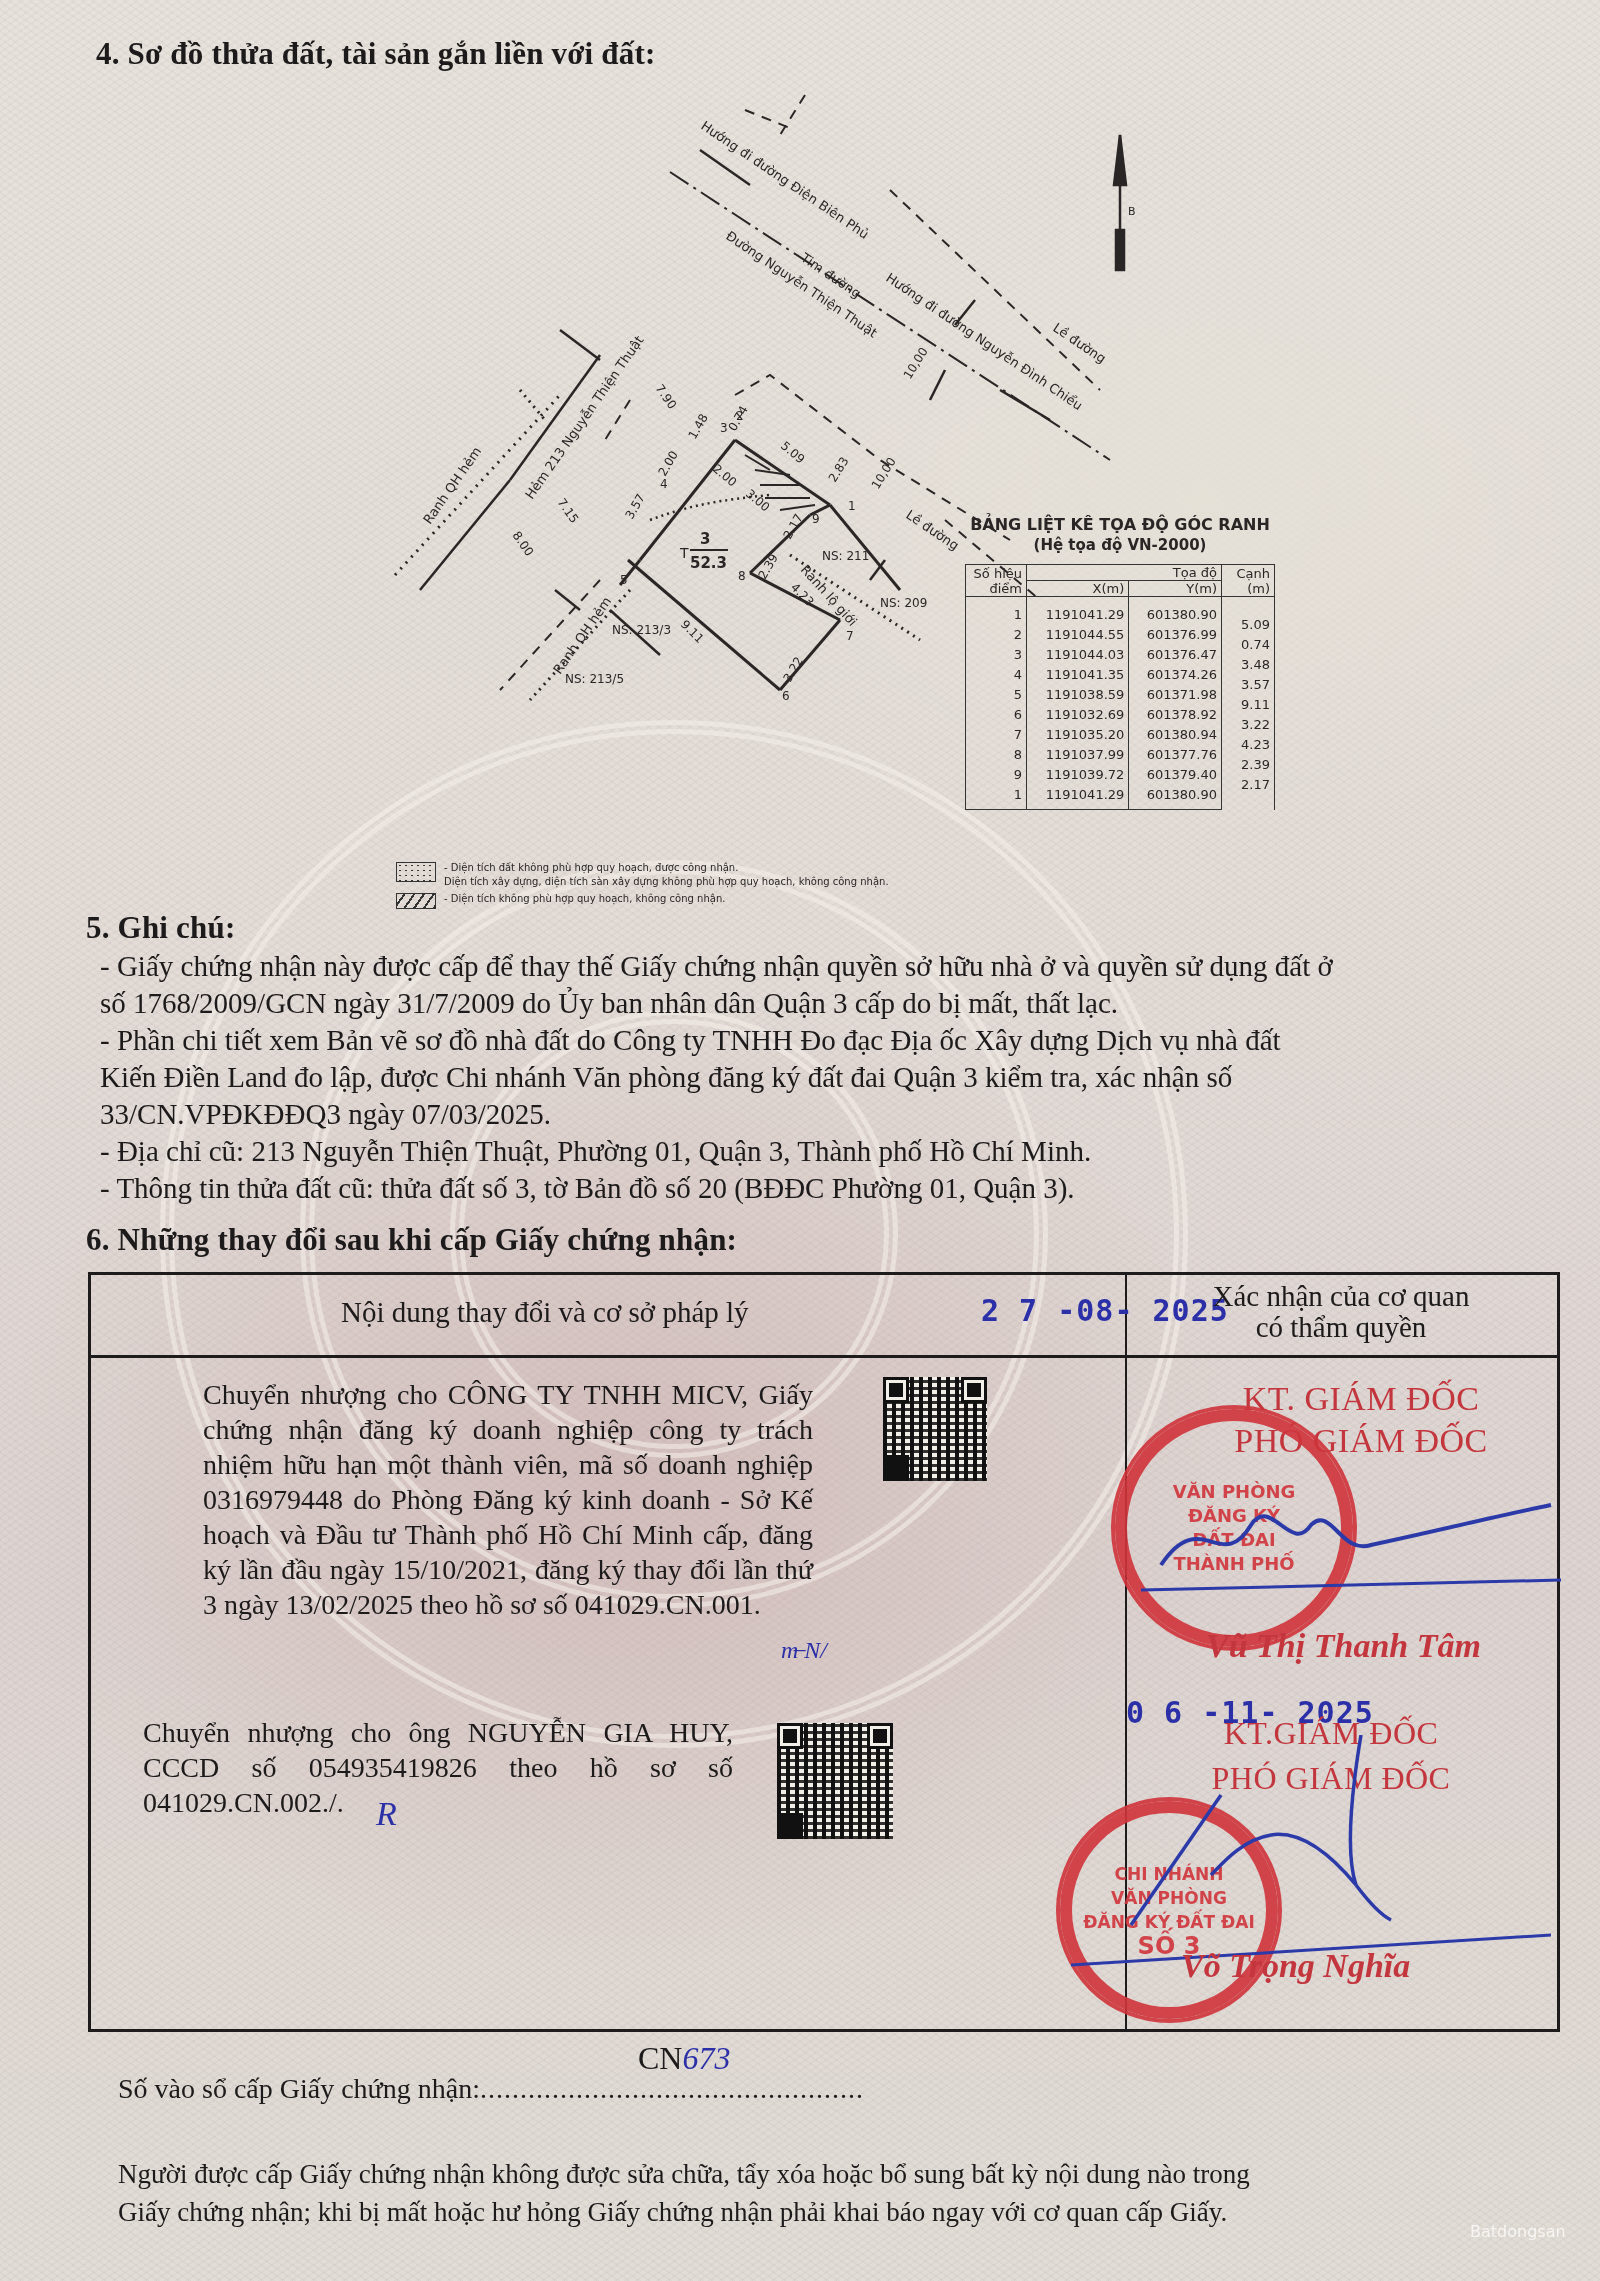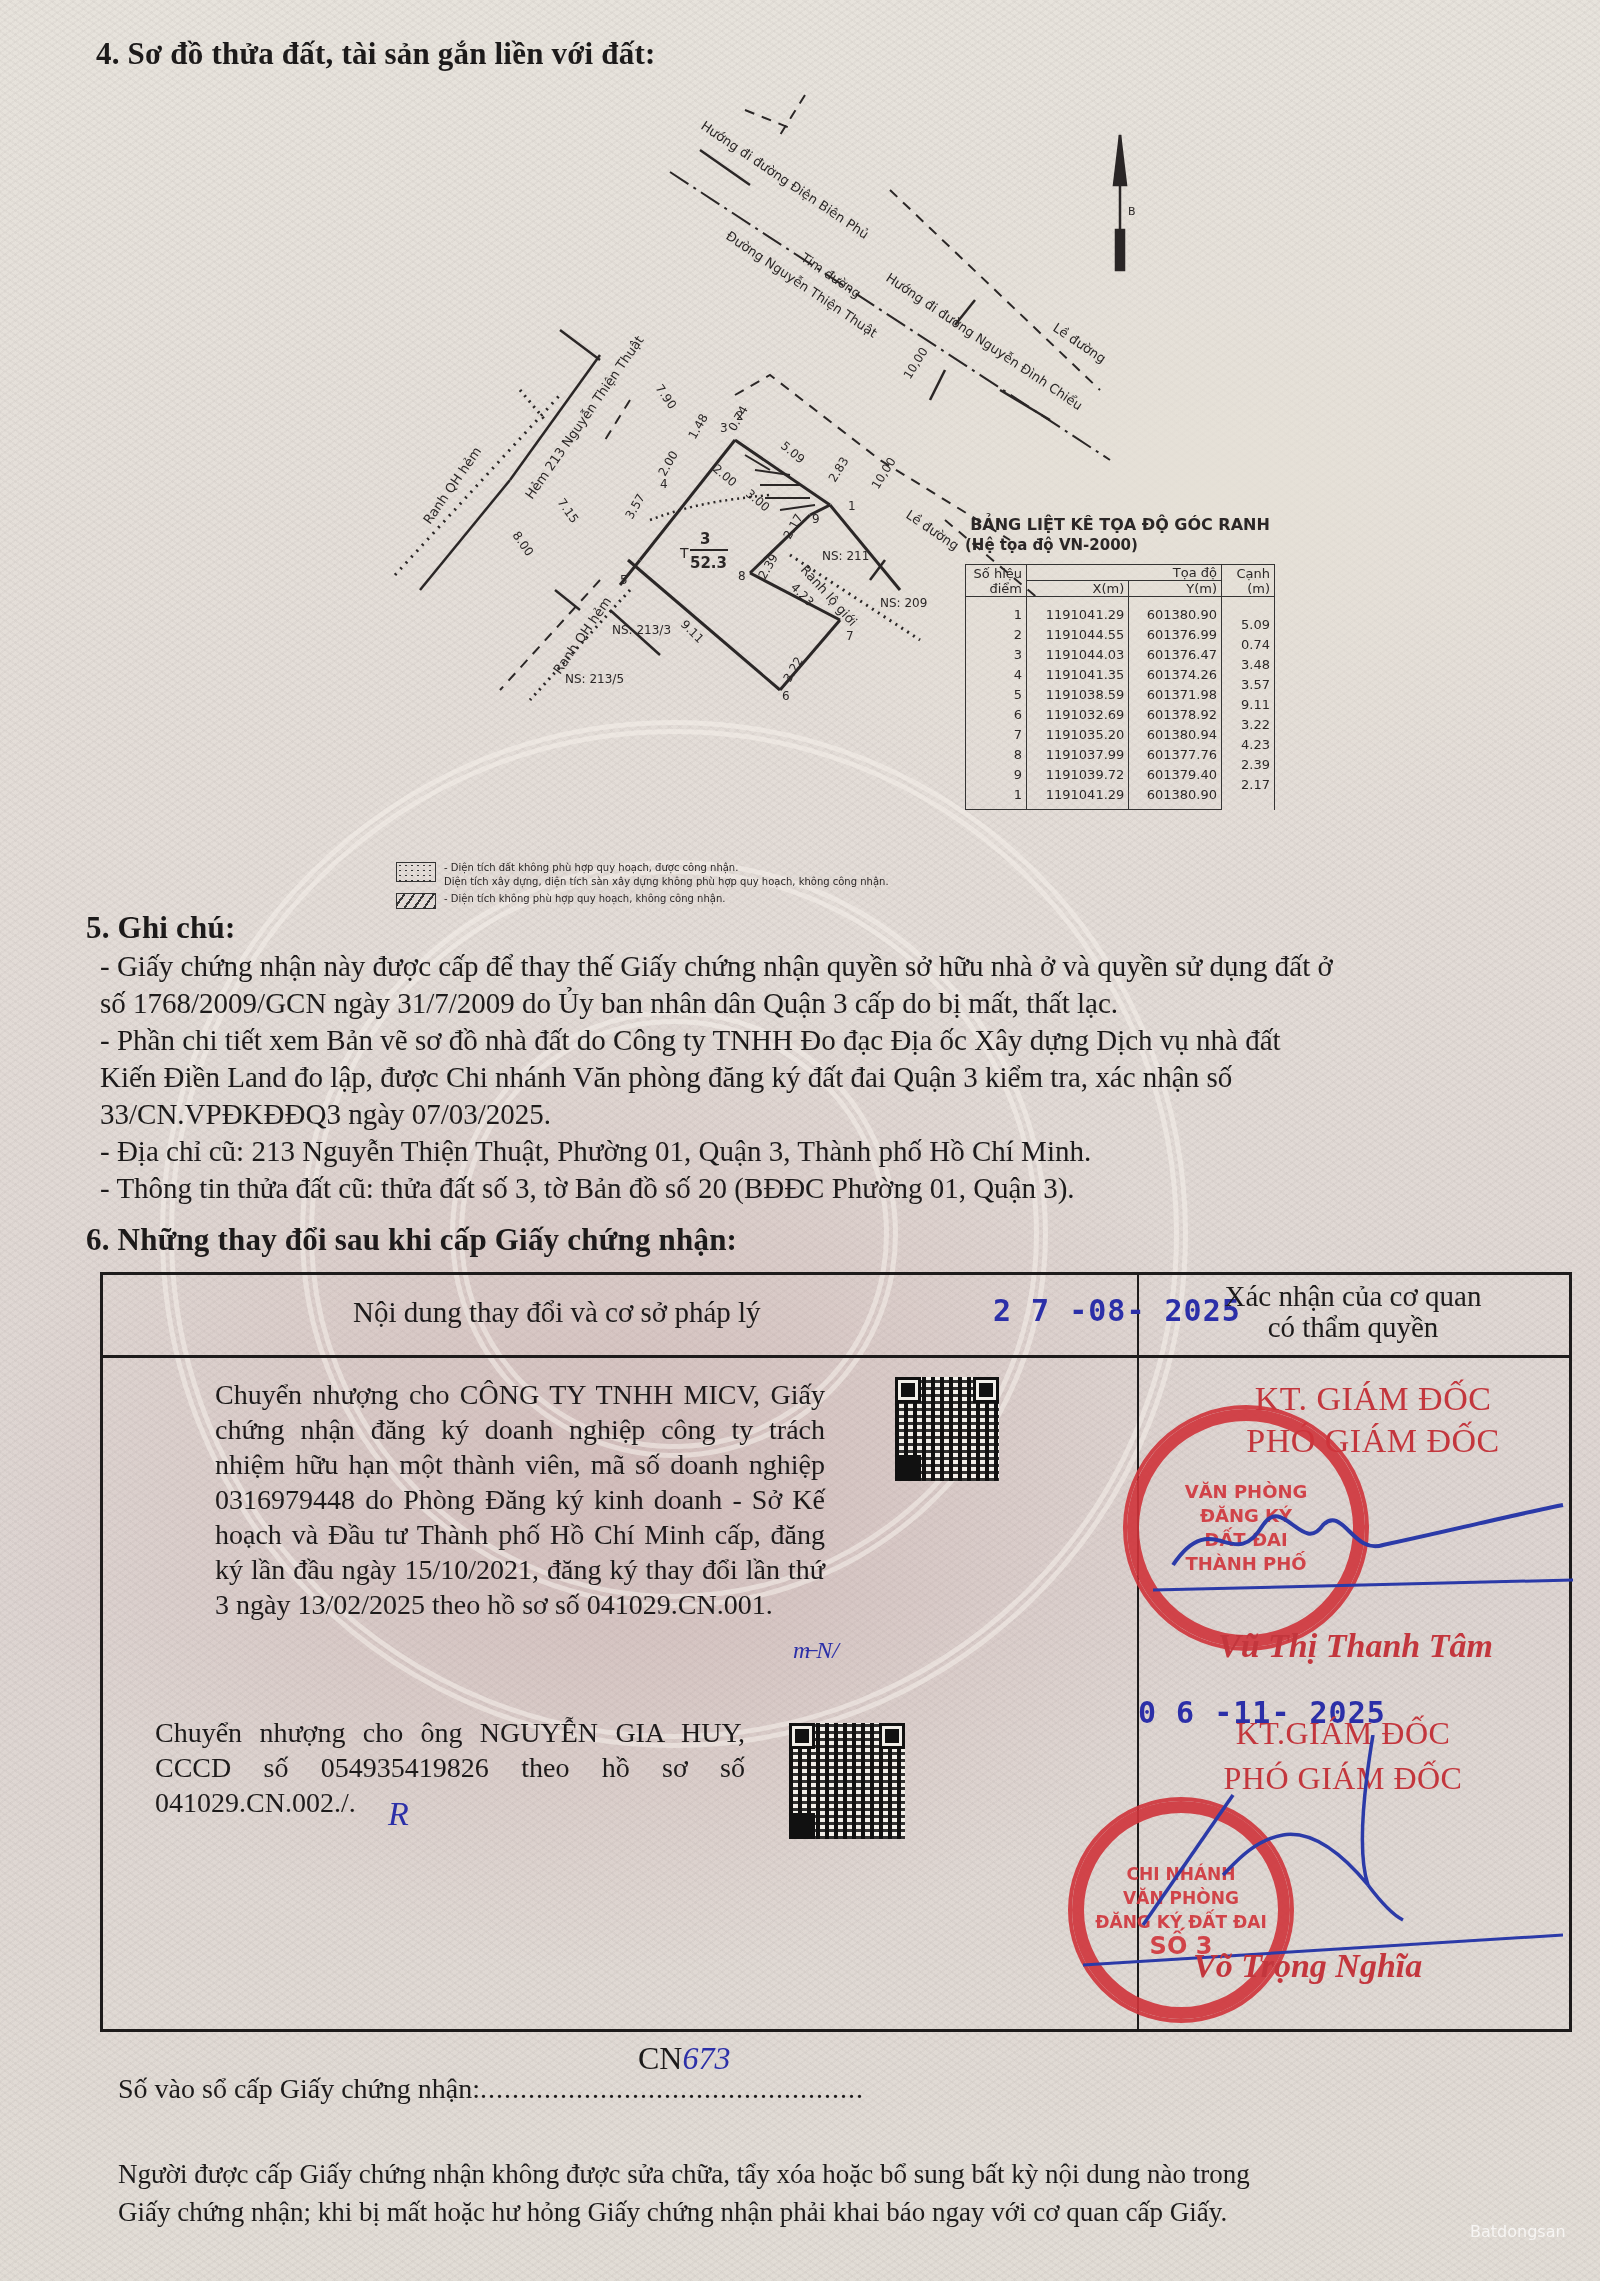--- a/index.html
+++ b/index.html
@@ -26,39 +26,39 @@
   h2.sec {
     position: absolute; margin: 0; font-weight: bold; font-size: 31px;
     font-family: "Liberation Serif", serif; letter-spacing: 0.2px;
   }
   .notes p {
     margin: 0; font-size: 29px; line-height: 37px; white-space: nowrap;
     font-family: "Liberation Serif", serif;
   }
   
   .coord-title { font-family: "DejaVu Sans", sans-serif; font-weight: bold; font-size: 16px; text-align: center; color: #2a2626; }
-  .coord-sub { font-family: "DejaVu Sans", sans-serif; font-weight: bold; font-size: 15px; text-align: left; color: #2a2626; }
+  .coord-sub { font-family: "DejaVu Sans", sans-serif; font-weight: bold; font-size: 15px; text-align: center; color: #2a2626; }
   table.coords {
     border-collapse: collapse; font-family: "DejaVu Sans", sans-serif;
     font-size: 13px; color: #2a2626;
   }
   table.coords th, table.coords td { border: 1.5px solid #333; padding: 0 4px; text-align: right; font-weight: normal; }
   table.coords tbody td { border-top: none; border-bottom: none; line-height: 20px; }
   table.coords tbody tr:first-child td { padding-top: 8px; }
   table.coords tbody tr:last-child td { border-bottom: 1.5px solid #333; padding-bottom: 4px; }
   .edge-col { position: relative; }
   
   .legend { font-family: "DejaVu Sans", sans-serif; font-size: 10px; color: #2a2626; }
   .legend .row { display: flex; align-items: flex-start; gap: 8px; }
   .swatch { width: 38px; height: 18px; border: 1.5px solid #333; flex: none; }
   .sw-dot { background-image: radial-gradient(#333 1px, transparent 1.3px); background-size: 6px 5px; }
   .sw-hatch { background: repeating-linear-gradient(-55deg, #333 0 2px, transparent 2px 8px); }
   
   .chg-table {
-    position: absolute; left: 100px; top: 1272px; width: 1472px; height: 760px;
+    position: absolute; left: 88px; top: 1272px; width: 1472px; height: 760px;
     border: 3px solid #1d1b1b; box-sizing: border-box;
   }
   .chg-table .hline { position: absolute; left: 0; right: 0; top: 80px; height: 0; border-top: 3px solid #1d1b1b; }
   .chg-table .vline { position: absolute; top: 0; bottom: 0; left: 1034px; width: 0; border-left: 2px solid #1d1b1b; }
   .hdr { position: absolute; font-size: 29px; text-align: center; line-height: 31px; font-family: "Liberation Serif", serif; }
   .stamp-date { color: #2b2fa8; font-family: "DejaVu Sans Mono", monospace; font-weight: bold; font-size: 30px; letter-spacing: 1px; }
   .entry { position: absolute; font-size: 28px; line-height: 35px; text-align: justify; font-family: "Liberation Serif", serif; }
   .qr {
     position: absolute; width: 104px; height: 104px;
     background:

